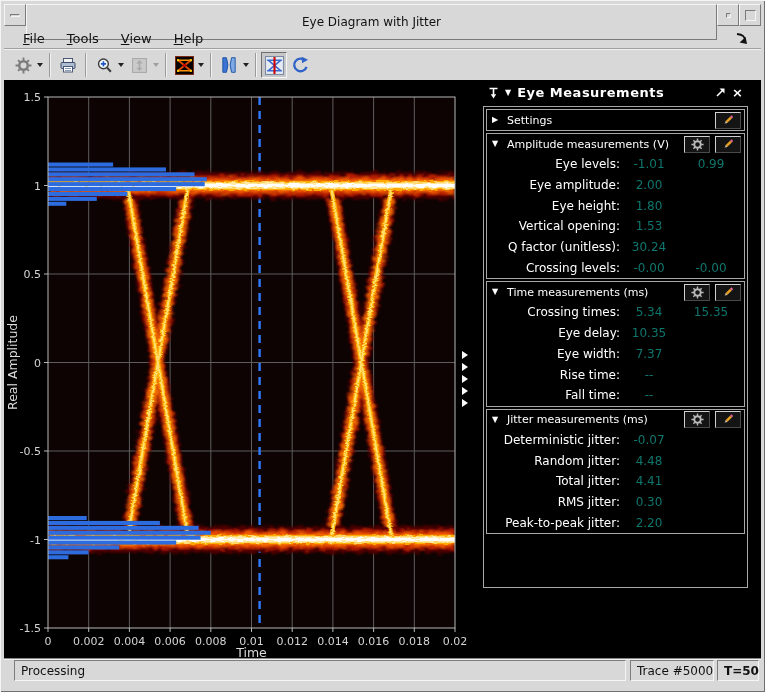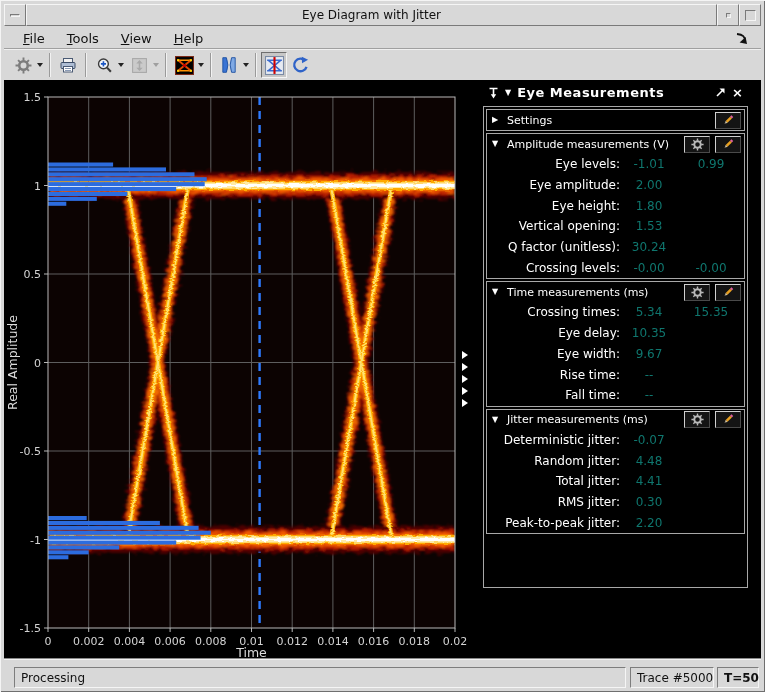--- a/index.html
+++ b/index.html
@@ -6,21 +6,21 @@
   body{
     width:765px;height:692px;position:relative;overflow:hidden;
     font-family:"DejaVu Sans","Liberation Sans",sans-serif;
     background:#d8d8d8;
   }
   .frame{
     position:absolute;inset:0;background:#d8d8d8;
     box-shadow:inset 1px 1px 0 #f4f4f4, inset -1px -1px 0 #6f6f6f, inset 0 0 0 1px #b9b9b9;
   }
   
-  .titlebar{position:absolute;left:4px;top:4px;right:4px;height:22px;display:flex;}
+  .titlebar{position:absolute;left:4px;top:4px;right:4px;height:36px;display:flex;}
   .raised{border:1px solid;border-color:#f5f5f5 #7a7a7a #7a7a7a #f5f5f5;background:#d8d8d8;box-sizing:border-box;}
   .sunken{border:1px solid;border-color:#7a7a7a #f5f5f5 #f5f5f5 #7a7a7a;background:#d8d8d8;box-sizing:border-box;}
   .wbtn{width:22px;height:22px;display:flex;align-items:center;justify-content:center;}
   .title-area{flex:1;display:flex;align-items:center;justify-content:center;font-size:12px;color:#111;}
   .dash-glyph{width:10px;height:3px;}
   .dot-glyph{width:5px;height:5px;}
   .sq-glyph{width:11px;height:11px;}
   
   .menubar{position:absolute;left:4px;top:26px;right:4px;height:24px;display:flex;align-items:center;
     padding-left:8px;box-shadow:inset 0 -1px 0 #f0f0f0, inset 0 -2px 0 #a0a0a0;}
@@ -55,21 +55,21 @@
   .tri{font-size:8px;color:#fff;width:10px;line-height:1;}
   .sec-label{flex:1;font-size:11px;color:#fff;white-space:nowrap;}
   .sec-btn{width:26px;height:17px;background:#141414;border:1px solid;border-color:#d0d0d0 #4a4a4a #4a4a4a #d0d0d0;
     display:flex;align-items:center;justify-content:center;padding:0;box-sizing:border-box;}
   .mrow{height:20.7px;display:flex;align-items:center;}
   .mlabel{flex:1;text-align:right;font-size:12px;color:#fff;white-space:nowrap;}
   .mval{font-size:12px;color:#0f766e;text-align:center;}
   .v1{width:58px;}
   .v2{width:66px;}
   
-  .statusbar{position:absolute;left:4px;top:658px;right:4px;height:30px;background:#d8d8d8;display:flex;align-items:flex-end;
+  .statusbar{position:absolute;left:4px;top:658px;right:4px;height:30px;background:#d8d8d8;display:flex;align-items:flex-start;
     box-shadow:inset 0 1px 0 #8a8a8a, inset 0 2px 0 #f2f2f2;padding:2px 2px 0 2px;box-sizing:border-box;}
   .sbox{border:1px solid;border-color:#7d7d7d #f5f5f5 #f5f5f5 #7d7d7d;height:21px;display:flex;align-items:center;
     font-size:12px;color:#111;padding:0 6px;box-sizing:border-box;background:#d8d8d8;white-space:nowrap;}
   .sbox.msg{flex:1;margin-left:8px;}
   .sbox.trace{width:84px;margin-left:4px;}
   .sbox.tval{width:42px;margin-left:3px;font-weight:bold;}
 </style>
 </head>
 <body>
 
@@ -445,21 +445,21 @@
               <span class="mval v1">5.34</span>
               <span class="mval v2">15.35</span>
             </div>
             <div class="mrow">
               <span class="mlabel">Eye delay:</span>
               <span class="mval v1">10.35</span>
               <span class="mval v2"></span>
             </div>
             <div class="mrow">
               <span class="mlabel">Eye width:</span>
-              <span class="mval v1">9.67</span>
+              <span class="mval v1">7.37</span>
               <span class="mval v2"></span>
             </div>
             <div class="mrow">
               <span class="mlabel">Rise time:</span>
               <span class="mval v1">--</span>
               <span class="mval v2"></span>
             </div>
             <div class="mrow">
               <span class="mlabel">Fall time:</span>
               <span class="mval v1">--</span>

